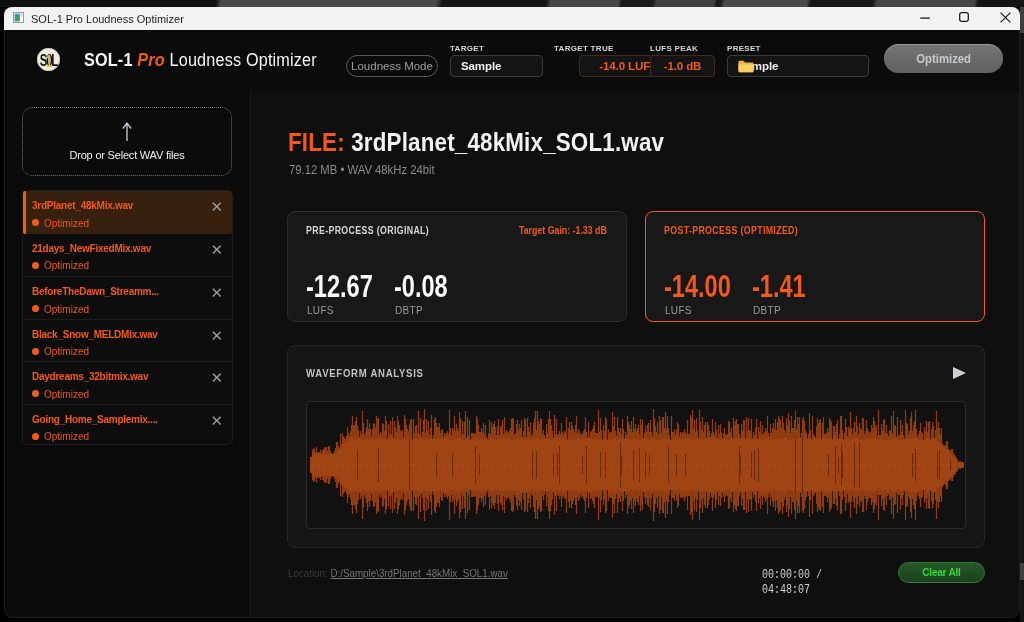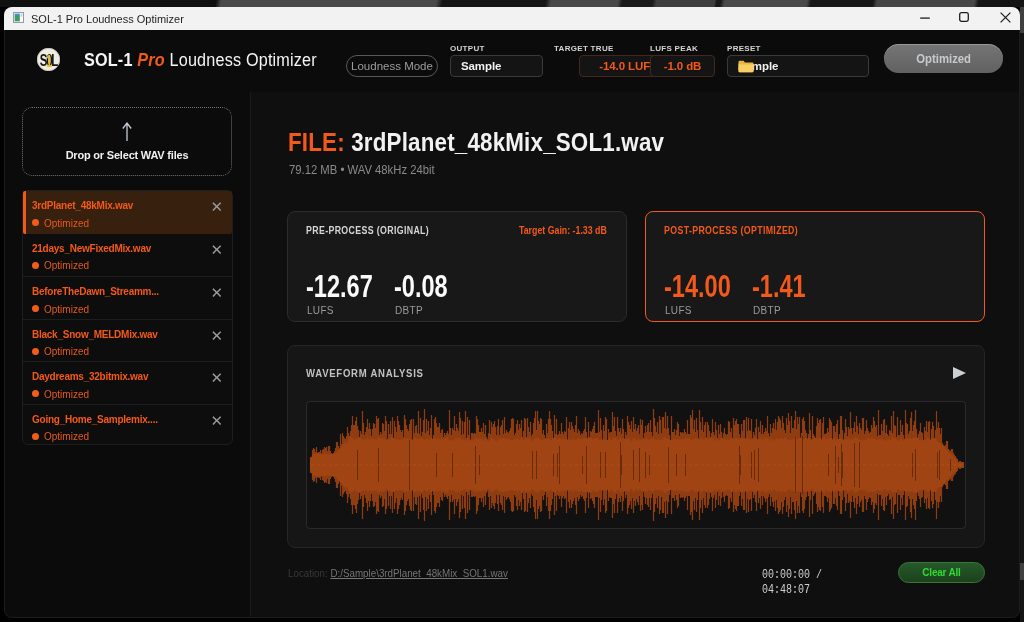--- a/index.html
+++ b/index.html
@@ -42,21 +42,21 @@
     background:linear-gradient(180deg,#757575,#616161); color:#c7cacc; font-size:13.5px;
     font-weight:700; text-align:center; line-height:29px;
     box-shadow:inset 0 1px 0 rgba(255,255,255,.25); }
   #btn-opt span { display:inline-block; transform:scaleX(0.84); }
 
   
   #divider { left:250px; top:92px; width:1px; height:526px; background:#1a1a1a; }
   #dropzone { left:22px; top:107px; width:210px; height:69px; border:1px dotted #757575;
     border-radius:10px; }
   #droptxt { left:22px; top:149px; width:210px; text-align:center; font-size:11px;
-    font-weight:700; color:#f0f0f0; letter-spacing:-.2px; }
+    font-weight:400; color:#f0f0f0; letter-spacing:-.2px; }
   #filelist { left:22px; top:190px; width:211px; height:255px; border:1px solid #1e1e1e;
     border-radius:6px; background:#0d0d0d; }
   .fitem { position:absolute; left:0; width:100%; height:42.5px; }
   .fitem.sel { background:#38200f; border-left:3px solid #f2591a; border-radius:2px; }
   .fname { position:absolute; left:9px; top:9px; font-size:10px; font-weight:700;
     color:#f2591a; letter-spacing:-.25px; white-space:nowrap; }
   .fitem.sel .fname { left:6px; }
   .fstat { position:absolute; left:21px; top:26.5px; font-size:10px; color:#e8581c; }
   .fitem.sel .fstat { left:18px; }
   .fdot { position:absolute; left:9px; top:28px; width:7px; height:7px; border-radius:50%;
@@ -140,21 +140,21 @@
     <circle cx="11.5" cy="11.5" r="11.2" fill="#efece4"></circle>
     <circle cx="11.5" cy="11.5" r="11.2" fill="none" stroke="#c9c5ba" stroke-width="1"></circle>
     <g transform="translate(0,11.5) scale(1,1.5) translate(0,-11.5)">
       <text x="2.7" y="16" font-family="Liberation Sans" font-size="11.5" font-weight="700" fill="#161616" letter-spacing="-1.2">S0L</text>
       <text x="8.9" y="16.6" font-family="Liberation Sans" font-size="11" font-weight="700" fill="#f2c218">1</text>
     </g>
   </svg>
   <div id="h1" class="abs"><b>SOL-1</b> <span class="pro">Pro</span> Loudness Optimizer</div>
 
   <div id="ytmode" class="abs">Loudness Mode</div>
-  <div class="abs ctl-label" style="left:450px">OUTPUT</div>
+  <div class="abs ctl-label" style="left:450px">TARGET</div>
   <div class="abs ctl-box" style="left:450px;width:93px;">Sample</div>
   <div class="abs ctl-label" style="left:554px">TARGET TRUE</div>
   <div class="abs ctl-box orange" style="left:579px;width:86px;text-align:center;padding-left:13px;">-14.0 LUFS</div>
   <div class="abs ctl-label" style="left:650px">LUFS PEAK</div>
   <div class="abs ctl-box orange" style="left:650px;width:65px;text-align:center;padding-left:0;">-1.0 dB</div>
   <div class="abs ctl-label" style="left:727px">PRESET</div>
   <div class="abs ctl-box" style="left:727px;width:142px;">
     <svg class="abs" style="left:10px;top:4px" width="16" height="13" viewBox="0 0 16 13">
       <path d="M0.5 2 Q0.5 0.8 1.7 0.8 L5.5 0.8 L7 2.5 L14.3 2.5 Q15.5 2.5 15.5 3.7 L15.5 11 Q15.5 12.2 14.3 12.2 L1.7 12.2 Q0.5 12.2 0.5 11 Z" fill="#eab640"></path>
       <path d="M0.5 4.5 L15.5 4.5 L15.5 11 Q15.5 12.2 14.3 12.2 L1.7 12.2 Q0.5 12.2 0.5 11 Z" fill="#f7cf64"></path>

